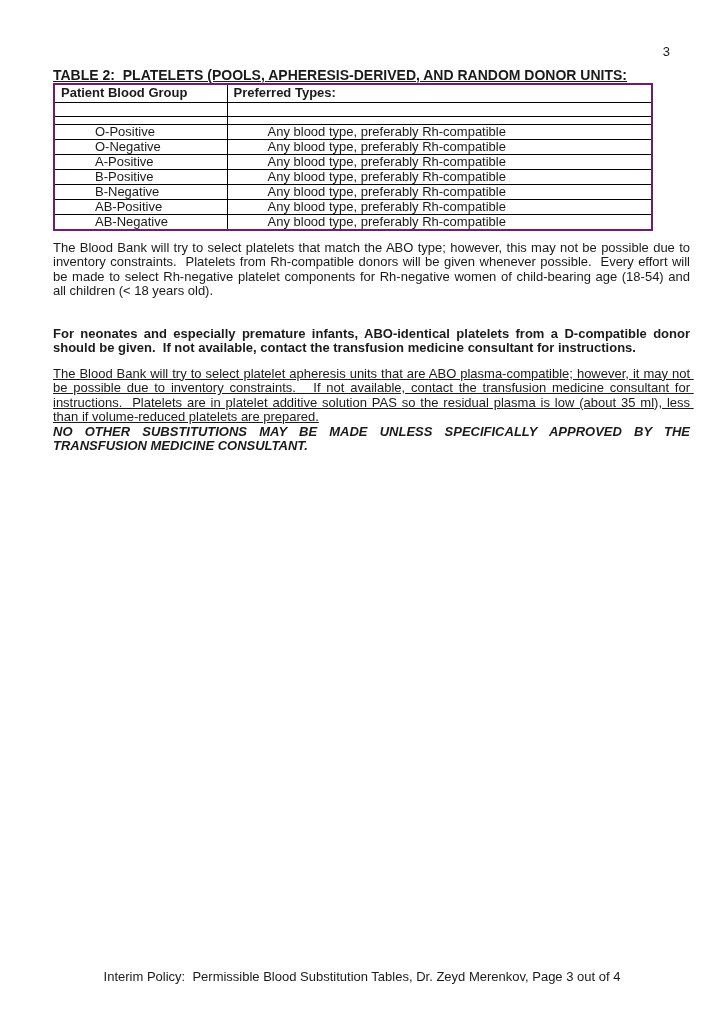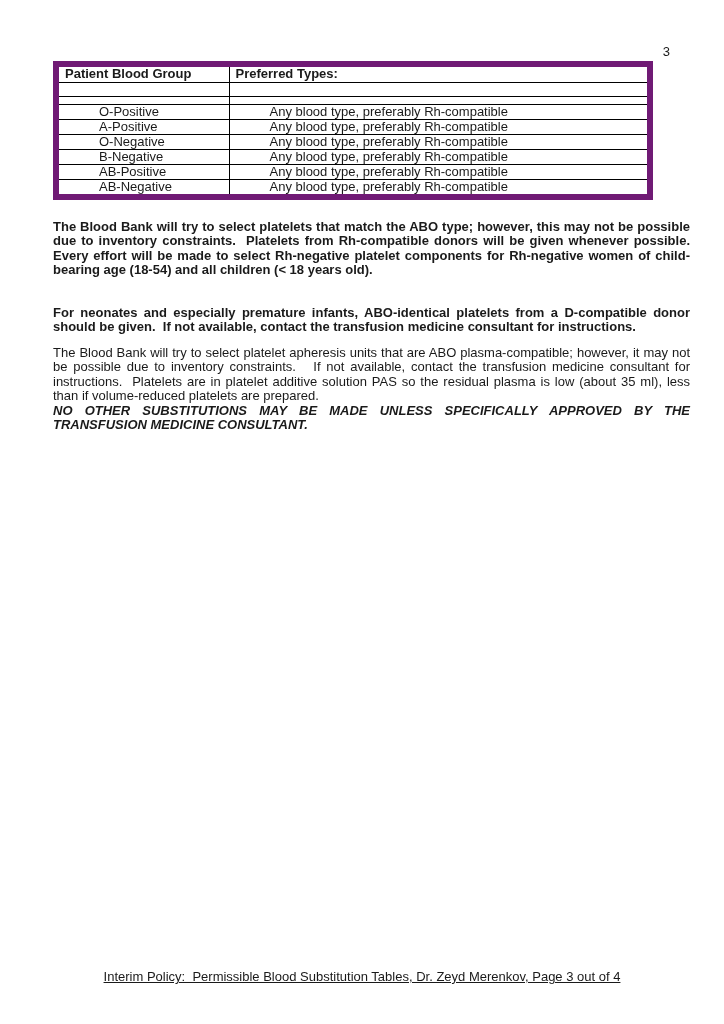--- a/index.html
+++ b/index.html
@@ -33,21 +33,21 @@
     font-size: 14px;
     font-weight: bold;
     text-decoration: underline;
     line-height: 15px;
     white-space: pre-wrap;
   }
   table.blood-table {
     border-collapse: collapse;
     table-layout: fixed;
     width: 600px;
-    border: 6px solid #701a75;
+    border: 2px solid #701a75;
     margin-top: 0px;
   }
   table.blood-table col.col1 { width: 173px; }
   table.blood-table th,
   table.blood-table td {
     border: 1px solid #000;
     font-size: 13px;
     line-height: 12px;
     padding: 1px 3px 1px 6px;
     text-align: left;
@@ -62,46 +62,46 @@
   table.blood-table tr.empty-row td { height: 14px; }
   table.blood-table tr.spacer-row td { height: 8px; padding: 0; }
   table.blood-table tr.data-row td { height: 15px; padding-left: 40px; }
   .body-text {
     width: 637px;
     font-size: 13px;
     line-height: 14.5px;
     text-align: justify;
     white-space: pre-wrap;
   }
-  .para-1 { margin-top: 20px; font-weight: bold; }
+  .para-1 { margin-top: 10px; }
   .para-2 { margin-top: 28px; font-weight: bold; }
-  .para-3 { margin-top: 11px; }
+  .para-3 { margin-top: 11px; text-decoration: underline; }
   .para-4 { font-weight: bold; font-style: italic; }
   .page-footer {
     position: absolute;
     left: 0;
     right: 0;
     bottom: 40px;
     text-align: center;
     font-size: 13px;
     line-height: 15px;
     white-space: pre-wrap;
-    text-decoration: underline;
   }
 </style>
 </head>
 <body>
 
 <div class="page">
 
   <div class="page-number">3</div>
 
   <div class="doc-title">
   </div>
 
+  <div class="table-caption">TABLE 2:  PLATELETS (POOLS, APHERESIS-DERIVED, AND RANDOM DONOR UNITS:</div>
 
   <table class="blood-table">
     <colgroup>
       <col class="col1">
       <col class="col2">
     </colgroup>
     <thead>
       <tr>
         <th>Patient Blood Group</th>
         <th>Preferred Types:</th>
@@ -114,25 +114,29 @@
         <td></td>
         <td></td>
       </tr>
     </thead>
     <tbody>
       <tr class="data-row">
         <td>O-Positive</td>
         <td>Any blood type, preferably Rh-compatible</td>
       </tr>
       <tr class="data-row">
+        <td>O-Negative</td>
+        <td>Any blood type, preferably Rh-compatible</td>
+      </tr>
+      <tr class="data-row">
         <td>A-Positive</td>
         <td>Any blood type, preferably Rh-compatible</td>
       </tr>
       <tr class="data-row">
-        <td>O-Negative</td>
+        <td>B-Positive</td>
         <td>Any blood type, preferably Rh-compatible</td>
       </tr>
       <tr class="data-row">
         <td>B-Negative</td>
         <td>Any blood type, preferably Rh-compatible</td>
       </tr>
       <tr class="data-row">
         <td>AB-Positive</td>
         <td>Any blood type, preferably Rh-compatible</td>
       </tr>

